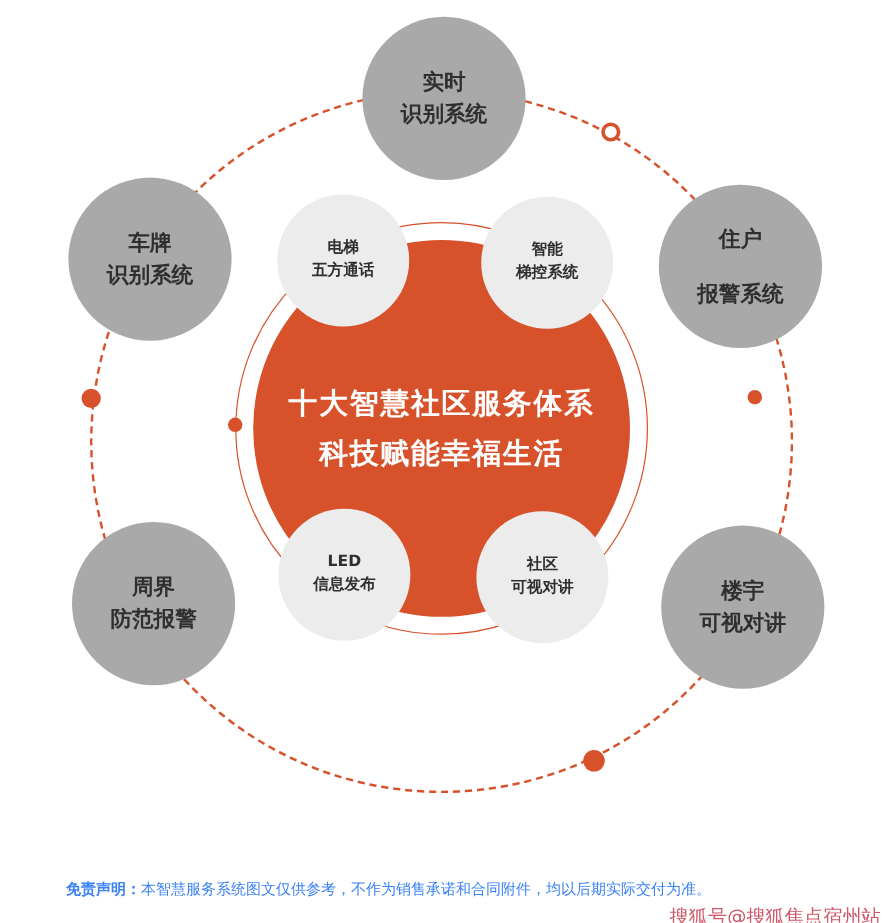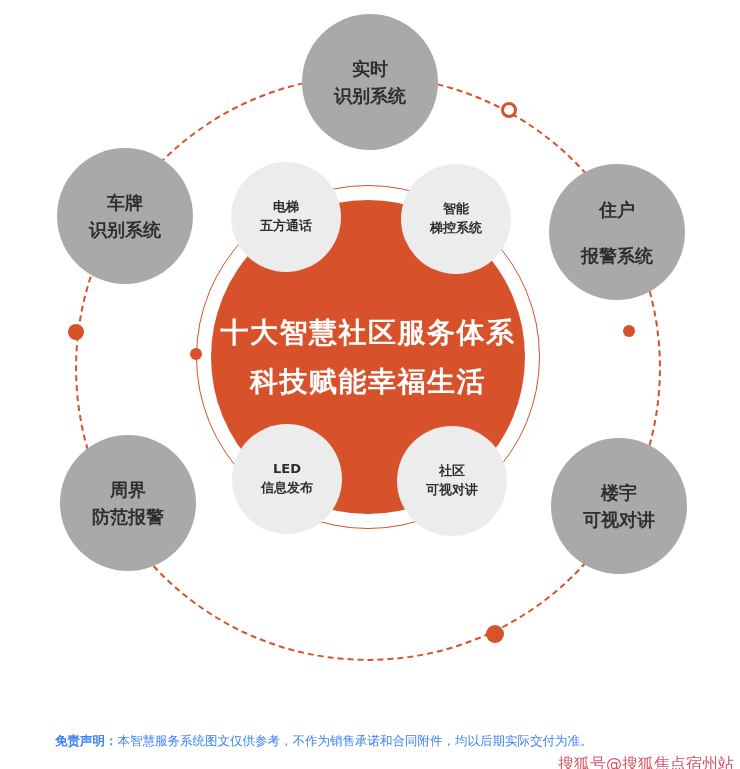--- a/index.html
+++ b/index.html
@@ -49,21 +49,21 @@
     text-align:right;
   }
   .center-circle{
     left:211px; top:200px;
     width:314px; height:314px;
     background:var(--accent);
     color:#ffffff;
     z-index:3;
   }
   .center-circle .c-line{
-    font-size:28px;
+    font-size:24px;
     font-weight:bold;
     letter-spacing:1.5px;
     line-height:1.75;
   }
   .inner-node{
     width:110px; height:110px;
     background:var(--inner-circle);
     color:var(--text-dark);
     z-index:4;
     font-size:13px;
@@ -80,21 +80,21 @@
     line-height:1.5;
   }
   
   .n-elevator-call   {left:231px; top:162px;}
   .n-elevator-control{left:401px; top:164px;}
   .n-led             {left:232px; top:424px;}
   .n-broadcast       {left:397px; top:426px;}
   
   .n-patrol   {left:302px; top:14px;}
   .n-plate    {left:57px;  top:148px;}
-  .n-resident {left:549px; top:164px;gap:19px;}
+  .n-resident {left:549px; top:154px;gap:19px;}
   .n-perimeter{left:60px;  top:435px;}
   .n-building {left:551px; top:438px;}
   .n-video    {left:303px; top:589px;}
   
   .dot{
     position:absolute;
     border-radius:50%;
     background:var(--accent);
     z-index:5;
   }

